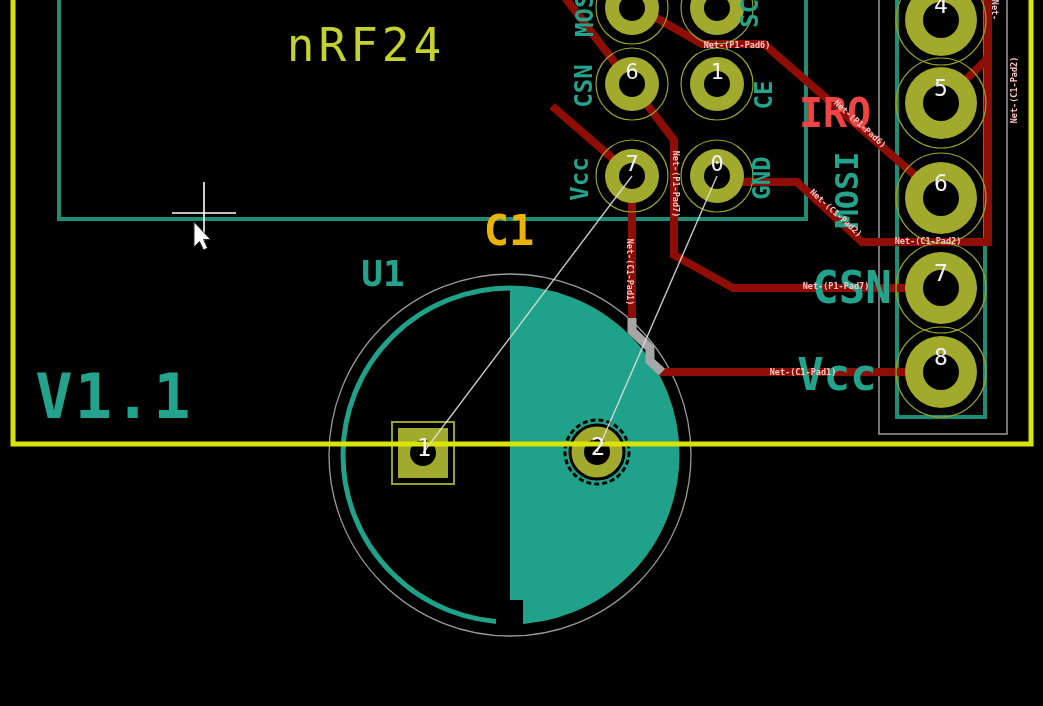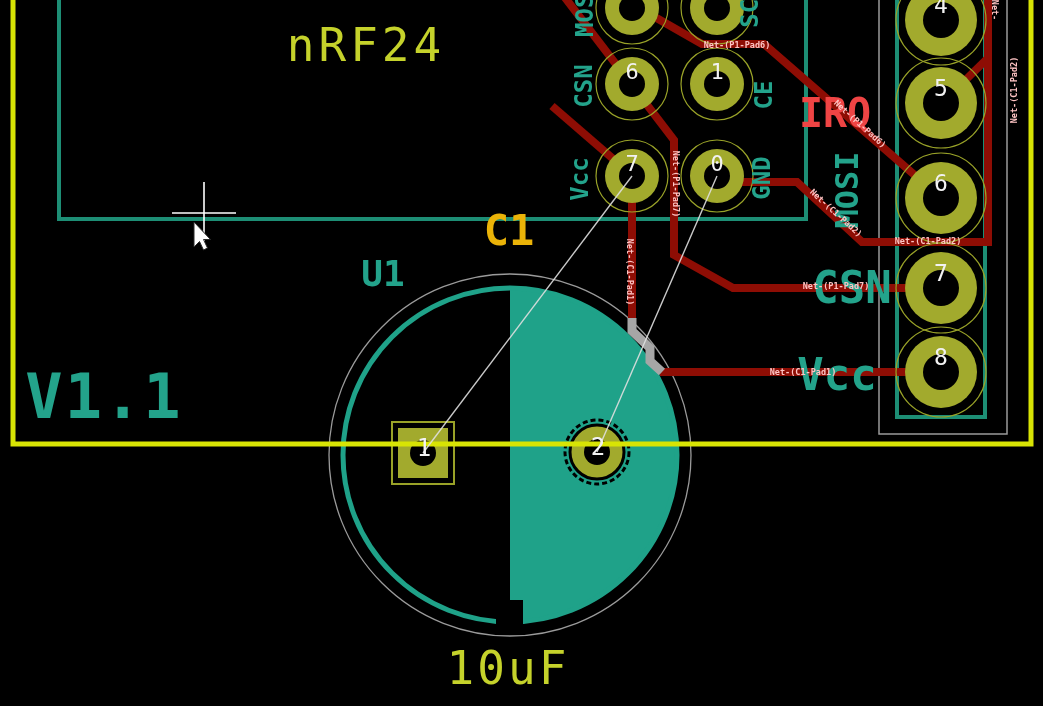--- a/index.html
+++ b/index.html
@@ -74,24 +74,23 @@
       <circle cx="597" cy="452" r="32" fill="none" stroke="#000000" stroke-width="3" stroke-dasharray="5,3"></circle>
       <circle cx="597" cy="452" r="27" fill="#a2aa2d" stroke="#000000" stroke-width="3"></circle>
       <circle cx="597" cy="452" r="13" fill="#000000"></circle>
       <polyline points="13,-5 13,444 1031,444 1031,-5" fill="none" stroke="#d8e404" stroke-width="5" stroke-linejoin="miter"></polyline>
       <line x1="423" y1="453" x2="632" y2="176" stroke="#e0e0e0" stroke-width="1.4" opacity="0.9"></line>
       <line x1="597" y1="452" x2="717" y2="176" stroke="#e0e0e0" stroke-width="1.4" opacity="0.9"></line>
     </svg>
 
   <div id="text-layer">
     <div class="silk" style="left: 366px; top: 45px; font-size: 46px; color: rgb(197, 210, 43); font-weight: normal; letter-spacing: 4px; transform: translate(-50%, -50%) rotate(0deg);">nRF24</div>
-    <div class="silk" style="left: 104px; top: 397px; font-size: 62px; color: rgb(35, 163, 139); font-weight: bold; letter-spacing: 2px; transform: translate(-50%, -50%) rotate(0deg);">V1.1</div>
+    <div class="silk" style="left: 114px; top: 397px; font-size: 62px; color: rgb(35, 163, 139); font-weight: bold; letter-spacing: 2px; transform: translate(-50%, -50%) rotate(0deg);">V1.1</div>
     <div class="silk" style="left: 383px; top: 266px; font-size: 36px; color: rgb(35, 163, 139); font-weight: bold; letter-spacing: 0px; transform: translate(-50%, -50%) rotate(0deg); margin-top: 8px;">U1</div>
     <div class="silk" style="left: 509px; top: 231px; font-size: 42px; color: #eab308; font-weight: bold; letter-spacing: 0px; transform: translate(-50%, -50%) rotate(0deg);">C1</div>
-    <div class="silk" style="left: 508px; top: 668px; font-size: 46px; color: rgb(197, 210, 43); font-weight: normal; letter-spacing: 3px; transform: translate(-50%, -50%) rotate(0deg);">10uF</div>
   <div class="padnum" style="left: 632px; top: 72px; font-size: 22px; color: rgb(242, 242, 242); transform: translate(-50%, -50%);">6</div>
       <div class="padnum" style="left: 717px; top: 72px; font-size: 22px; color: rgb(242, 242, 242); transform: translate(-50%, -50%);">1</div>
       <div class="padnum" style="left: 632px; top: 164px; font-size: 22px; color: rgb(242, 242, 242); transform: translate(-50%, -50%);">7</div>
       <div class="padnum" style="left: 717px; top: 164px; font-size: 22px; color: rgb(242, 242, 242); transform: translate(-50%, -50%);">0</div>
       <div class="padnum" style="left: 941px; top: 5px; font-size: 23px; color: rgb(242, 242, 242); transform: translate(-50%, -50%);">4</div>
       <div class="padnum" style="left: 941px; top: 88px; font-size: 23px; color: rgb(242, 242, 242); transform: translate(-50%, -50%);">5</div>
       <div class="padnum" style="left: 941px; top: 183px; font-size: 23px; color: rgb(242, 242, 242); transform: translate(-50%, -50%);">6</div>
       <div class="padnum" style="left: 941px; top: 273px; font-size: 23px; color: rgb(242, 242, 242); transform: translate(-50%, -50%);">7</div>
       <div class="padnum" style="left: 941px; top: 357px; font-size: 23px; color: rgb(242, 242, 242); transform: translate(-50%, -50%);">8</div>
       <div class="padnum" style="left: 424px; top: 448px; font-size: 24px; color: rgb(242, 242, 242); transform: translate(-50%, -50%);">1</div>

